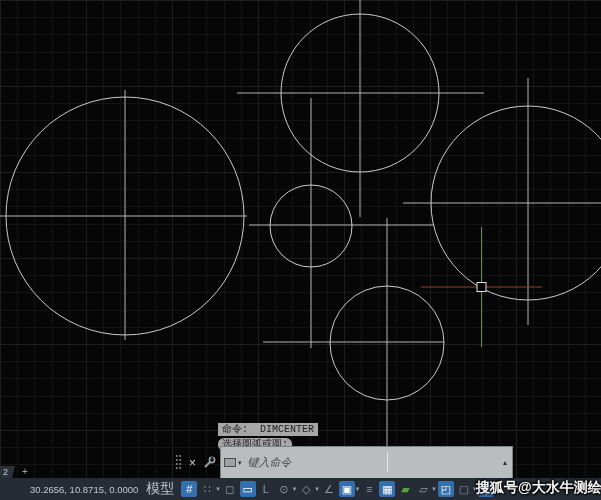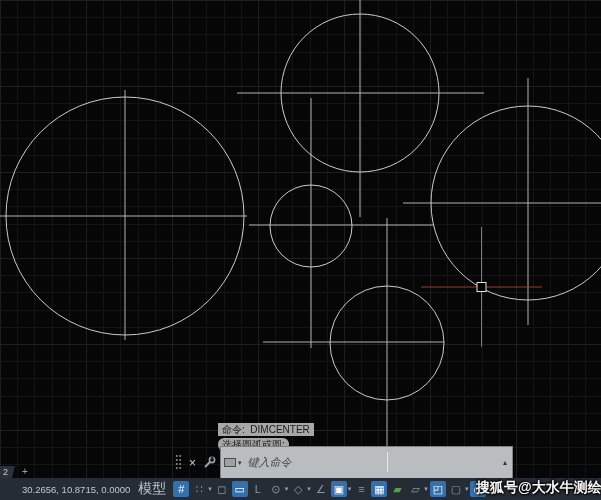--- a/index.html
+++ b/index.html
@@ -10,21 +10,21 @@
   .canvas{position:absolute;left:0;top:0;width:601px;height:478px;
     background-color:#060606;
     background-image:
       repeating-linear-gradient(to right,#1e1e1e 0 1px,transparent 1px 86px),
       repeating-linear-gradient(to bottom,#1e1e1e 0 1px,transparent 1px 86px),
       repeating-linear-gradient(to right,#141414 0 1px,transparent 1px 17.2px),
       repeating-linear-gradient(to bottom,#141414 0 1px,transparent 1px 17.2px);}
   .canvas svg{position:absolute;left:0;top:0;}
   
   .chip{position:absolute;left:218px;background:#a7a7a7;color:#1b1b1b;
-    font-family:Liberation Sans, sans-serif;
+    font-family:Liberation Mono, monospace;
     font-size:10px;line-height:13px;padding:0 4px;white-space:pre;z-index:4;}
   #chip1{top:423px;}
   #chip2{top:438px;border-radius:6px;}
   
   .cmdbar{position:absolute;left:175px;top:452px;width:338px;height:21px;
     display:flex;align-items:center;z-index:4;}
   .drag-handle{width:7px;height:17px;margin-right:4px;
     background-image:radial-gradient(#7a7a7a 0.8px,transparent 1px);
     background-size:3.5px 4px;}
   .cmd-close{color:#cfcfcf;font-size:12px;line-height:12px;margin:0 3px;cursor:default;}
@@ -40,21 +40,21 @@
   .line-overlay{position:absolute;left:387px;top:452px;width:1px;height:20px;
     background:#e8e8e8;z-index:6;}
   
   .tabs{position:absolute;left:0;top:466px;height:12px;display:flex;
     align-items:center;z-index:4;}
   .tab{background:#2b313a;color:#c6cad0;font-size:9px;line-height:12px;
     padding:0 7px 0 3px;clip-path:polygon(0 0,100% 0,80% 100%,0 100%);}
   .tab-plus{color:#9aa1aa;font-size:10px;line-height:10px;margin-left:7px;}
   
   .statusbar{position:absolute;left:0;top:478px;width:601px;height:22px;
-    background:#262c35;display:flex;align-items:center;padding-left:22px;
+    background:#262c35;display:flex;align-items:center;padding-left:30px;
     overflow:hidden;z-index:5;}
   .coords{color:#c3c8ce;font-size:9.5px;margin-right:8px;white-space:nowrap;}
   .model-label{color:#bfc4c9;font-size:14px;margin-right:6px;}
   #status-icons{display:flex;align-items:center;height:22px;}
   .sicon{width:16px;height:16px;line-height:16px;text-align:center;
     font-size:11px;color:#8f98a2;margin:0 1px;border-radius:2px;cursor:default;
     flex:0 0 auto;}
   .sicon.active{background:#3470ad;color:#fff;}
   .sicon.green{color:#55a23e;}
   .scaret{color:#98a0a8;font-size:7px;margin:0 1px 0 0;flex:0 0 auto;}

